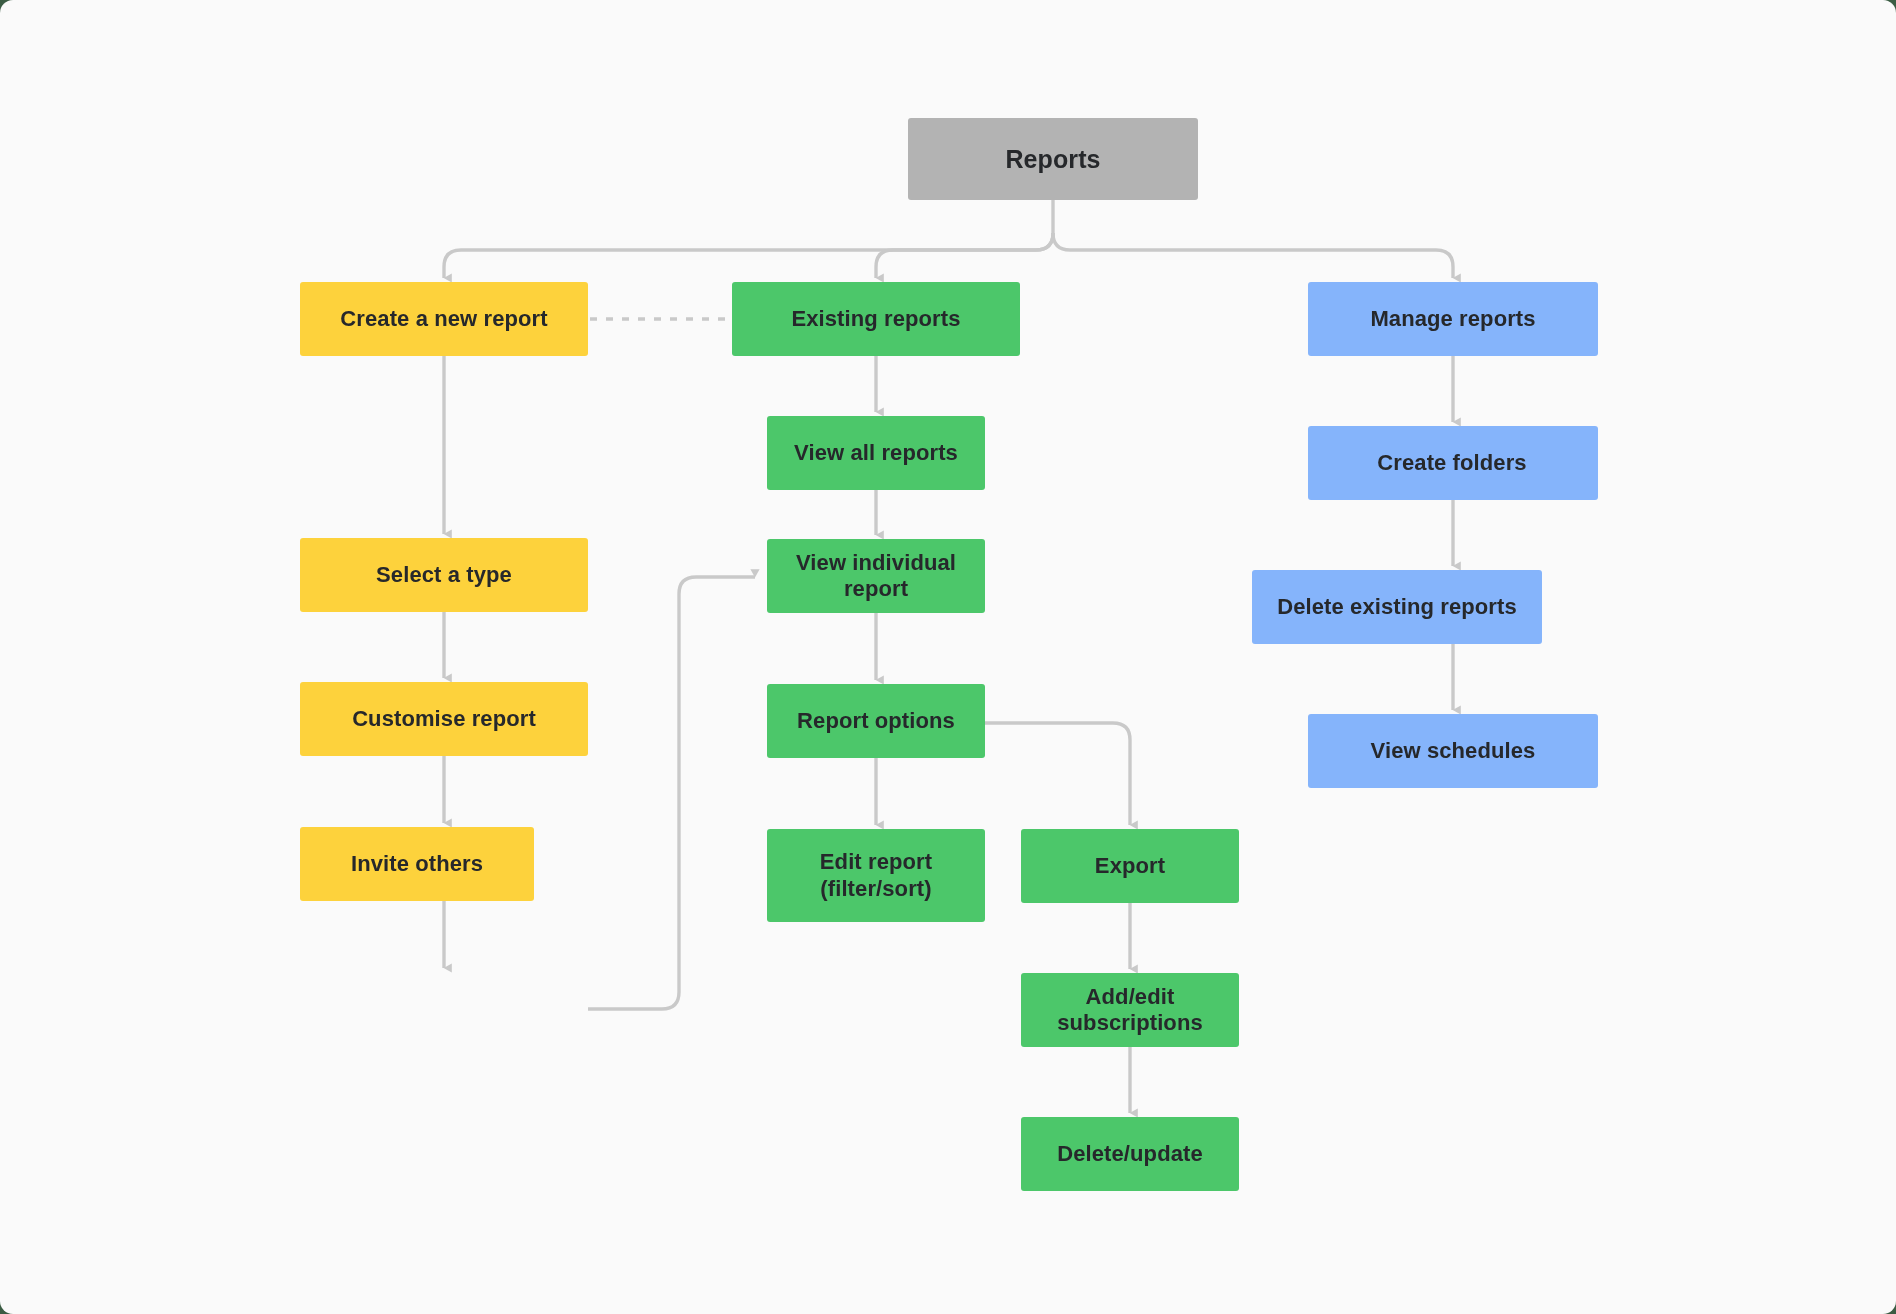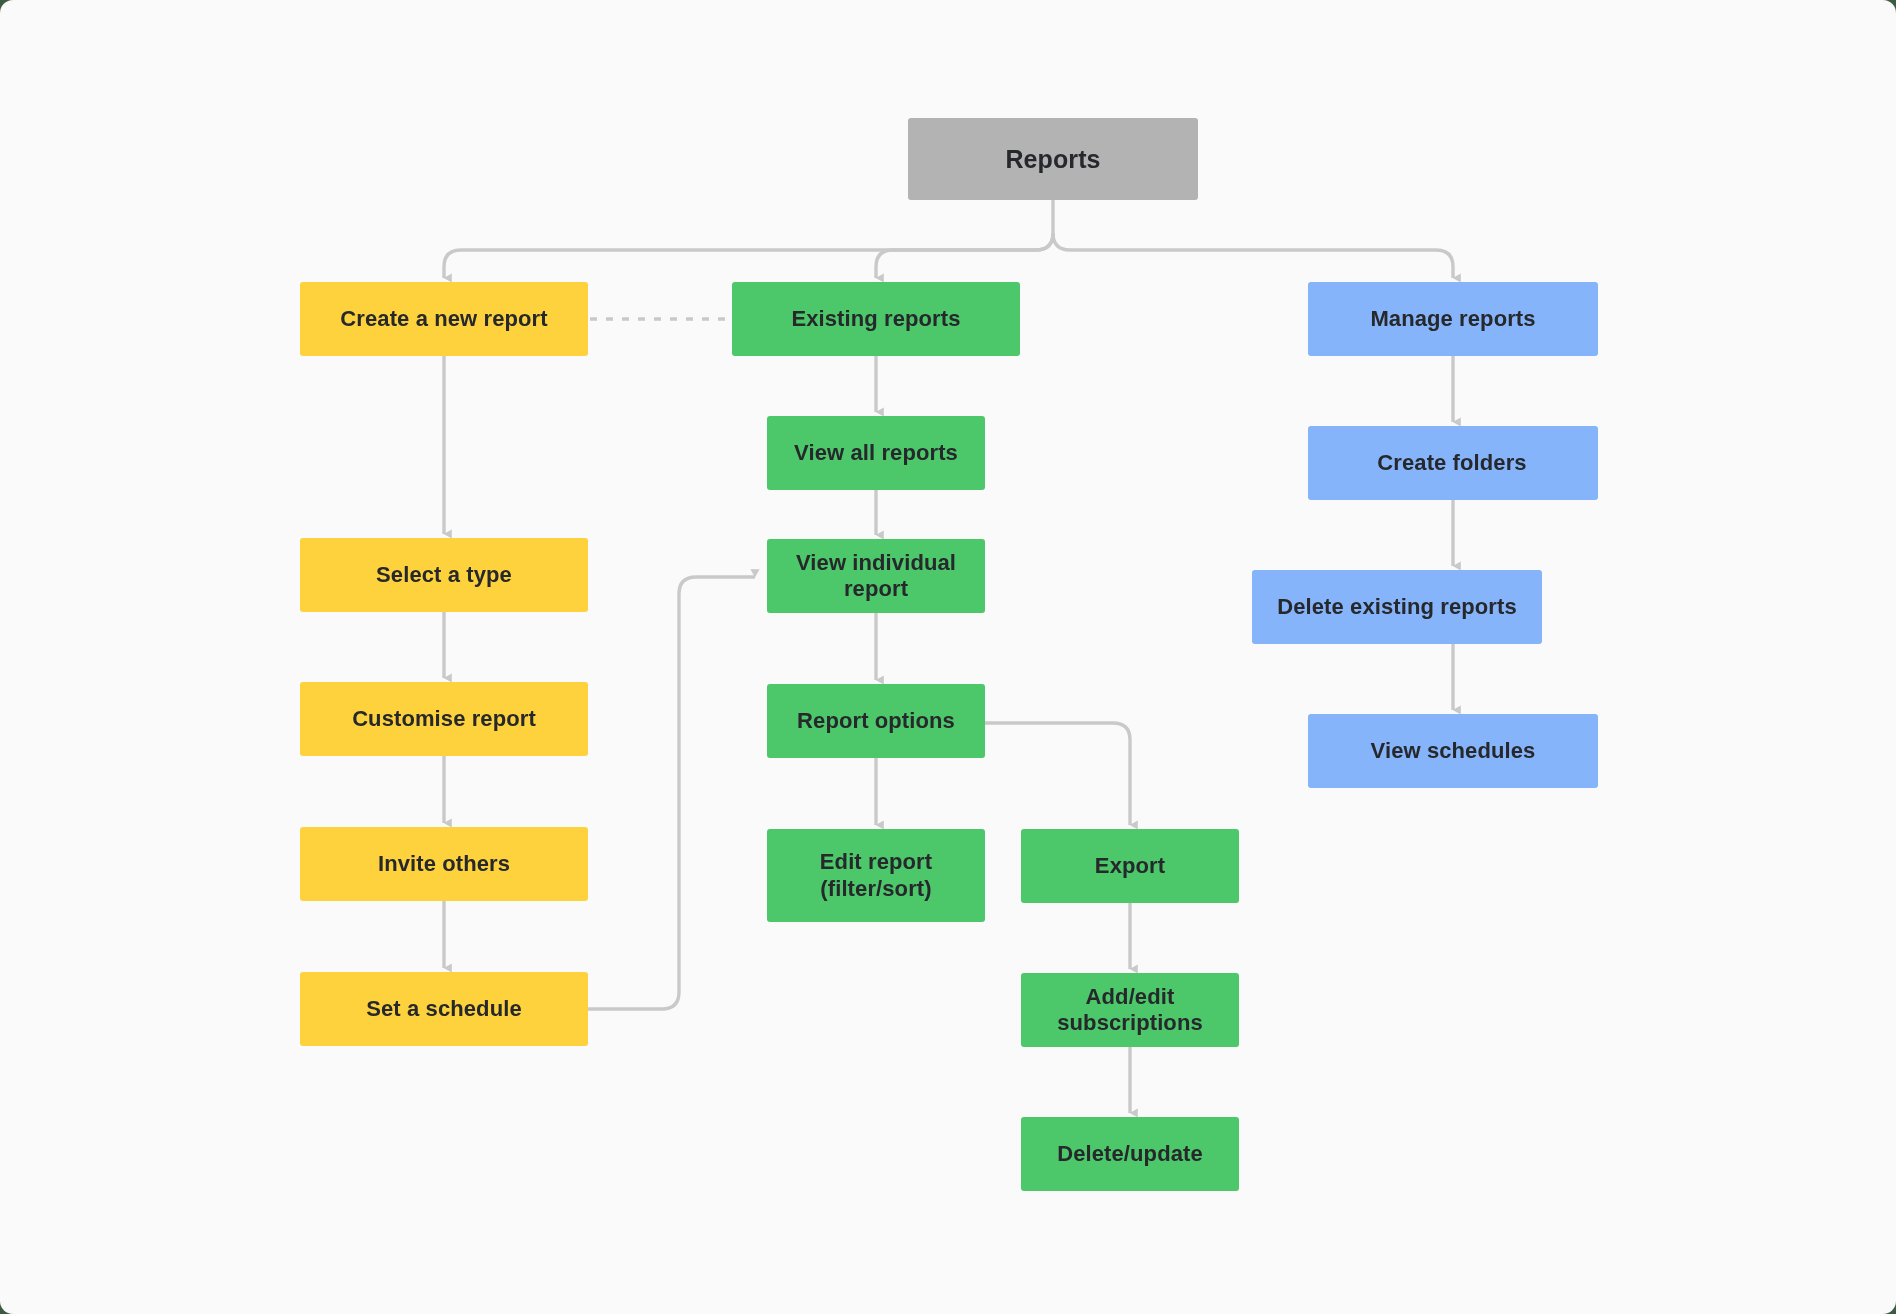--- a/index.html
+++ b/index.html
@@ -109,25 +109,22 @@
 
   <div class="node child" style="left:300px; top:282px; width:288px; height:74px; background:#fdd23c;">
     <span class="node-label">Create a new report</span>
   </div>
   <div class="node child" style="left:300px; top:538px; width:288px; height:74px; background:#fdd23c;">
     <span class="node-label">Select a type</span>
   </div>
   <div class="node child" style="left:300px; top:682px; width:288px; height:74px; background:#fdd23c;">
     <span class="node-label">Customise report</span>
   </div>
-  <div class="node child" style="left:300px; top:827px; width:288px; height:74px; background:#fdd23c;">
+  <div class="node child" style="left:300px; top:827px; width:234px; height:74px; background:#fdd23c;">
     <span class="node-label">Invite others</span>
-  </div>
-  <div class="node child" style="left:300px; top:972px; width:288px; height:74px; background:#fdd23c;">
-    <span class="node-label">Set a schedule</span>
   </div>
 
   <div class="node child" style="left:732px; top:282px; width:288px; height:74px; background:#4cc76a;">
     <span class="node-label">Existing reports</span>
   </div>
   <div class="node child" style="left:767px; top:416px; width:218px; height:74px; background:#4cc76a;">
     <span class="node-label">View all reports</span>
   </div>
   <div class="node child" style="left:767px; top:539px; width:218px; height:74px; background:#4cc76a;">
     <span class="node-label">View individual report</span>

